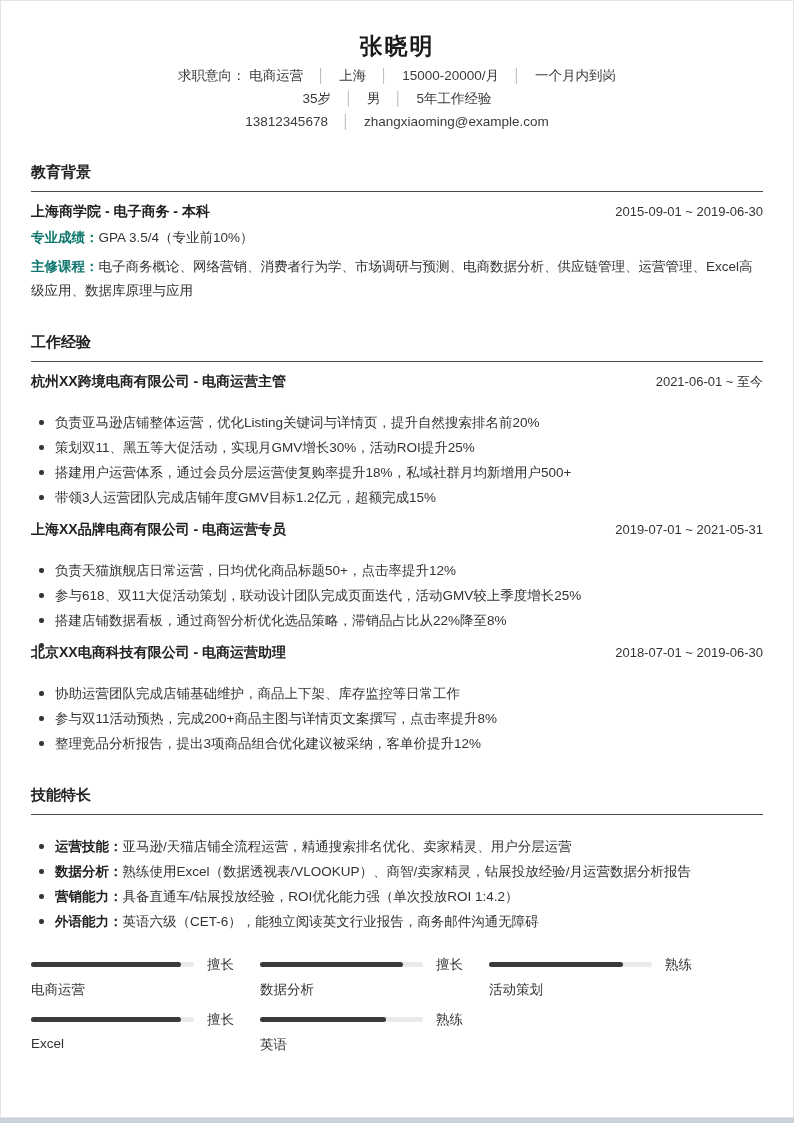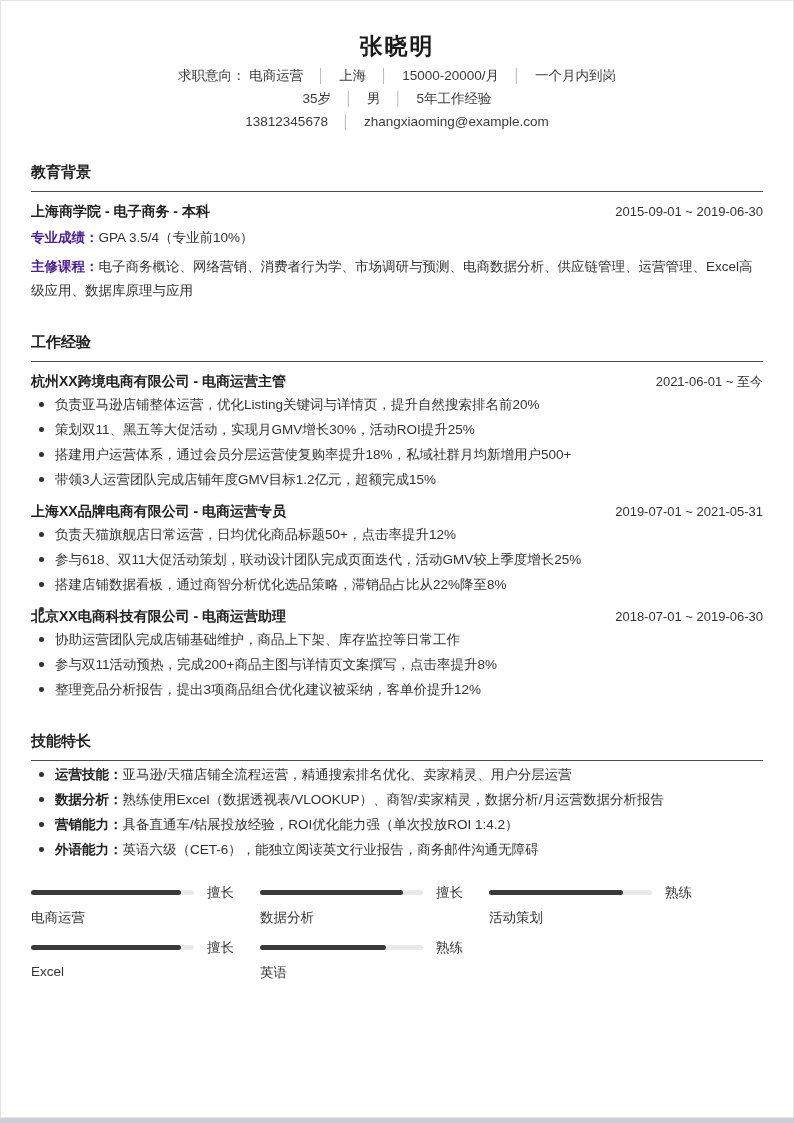--- a/index.html
+++ b/index.html
@@ -30,22 +30,22 @@
     border-bottom:1px solid #4a4a4a;
     padding-bottom:9px; margin-top:30px;
   }
   .entry-head {
     display:flex; justify-content:space-between; align-items:baseline;
     margin-top:11px;
   }
   .entry-title { font-size:14px; font-weight:bold; color:#222; }
   .entry-date { font-size:13px; color:#333; font-weight:normal; white-space:nowrap; }
   .kv { font-size:13.5px; color:#333; line-height:24px; margin-top:5px; }
-  .kv .lbl { font-weight:bold; color:#4c1d95; }
-  .bullets { margin-top:1px; }
+  .kv .lbl { font-weight:bold; color:#0f766e; }
+  .bullets { margin-top:19px; }
   .bullet {
     position:relative; padding-left:24px;
     font-size:13.5px; color:#333; line-height:25px;
   }
   .bullet .dot {
     position:absolute; left:8px; top:10px;
     width:4.5px; height:4.5px; border-radius:50%; background:#333;
   }
   .bullet .lbl { font-weight:bold; color:#222; }
   
@@ -146,21 +146,21 @@
         <div class="bullet"><span class="dot"></span><span>参与双11活动预热，完成200+商品主图与详情页文案撰写，点击率提升8%</span></div>
         <div class="bullet"><span class="dot"></span><span>整理竞品分析报告，提出3项商品组合优化建议被采纳，客单价提升12%</span></div>
       </div>
     </div>
   </div>
 
   <div>
     <div class="sec-title">技能特长</div>
     <div class="bullets">
       <div class="bullet"><span class="dot"></span><span class="lbl">运营技能：</span><span>亚马逊/天猫店铺全流程运营，精通搜索排名优化、卖家精灵、用户分层运营</span></div>
-      <div class="bullet"><span class="dot"></span><span class="lbl">数据分析：</span><span>熟练使用Excel（数据透视表/VLOOKUP）、商智/卖家精灵，数据分析/月运营数据分析报告</span></div>
+      <div class="bullet"><span class="dot"></span><span class="lbl">数据分析：</span><span>熟练使用Excel（数据透视表/VLOOKUP）、商智/卖家精灵，钻展投放经验/月运营数据分析报告</span></div>
       <div class="bullet"><span class="dot"></span><span class="lbl">营销能力：</span><span>具备直通车/钻展投放经验，ROI优化能力强（单次投放ROI 1:4.2）</span></div>
       <div class="bullet"><span class="dot"></span><span class="lbl">外语能力：</span><span>英语六级（CET-6），能独立阅读英文行业报告，商务邮件沟通无障碍</span></div>
     </div>
 
     <div class="bars">
       <div class="bar-cell">
         <div class="bar-row">
           <div class="track">
               <div class="fill" style="width: 92%;"></div>
             </div>

